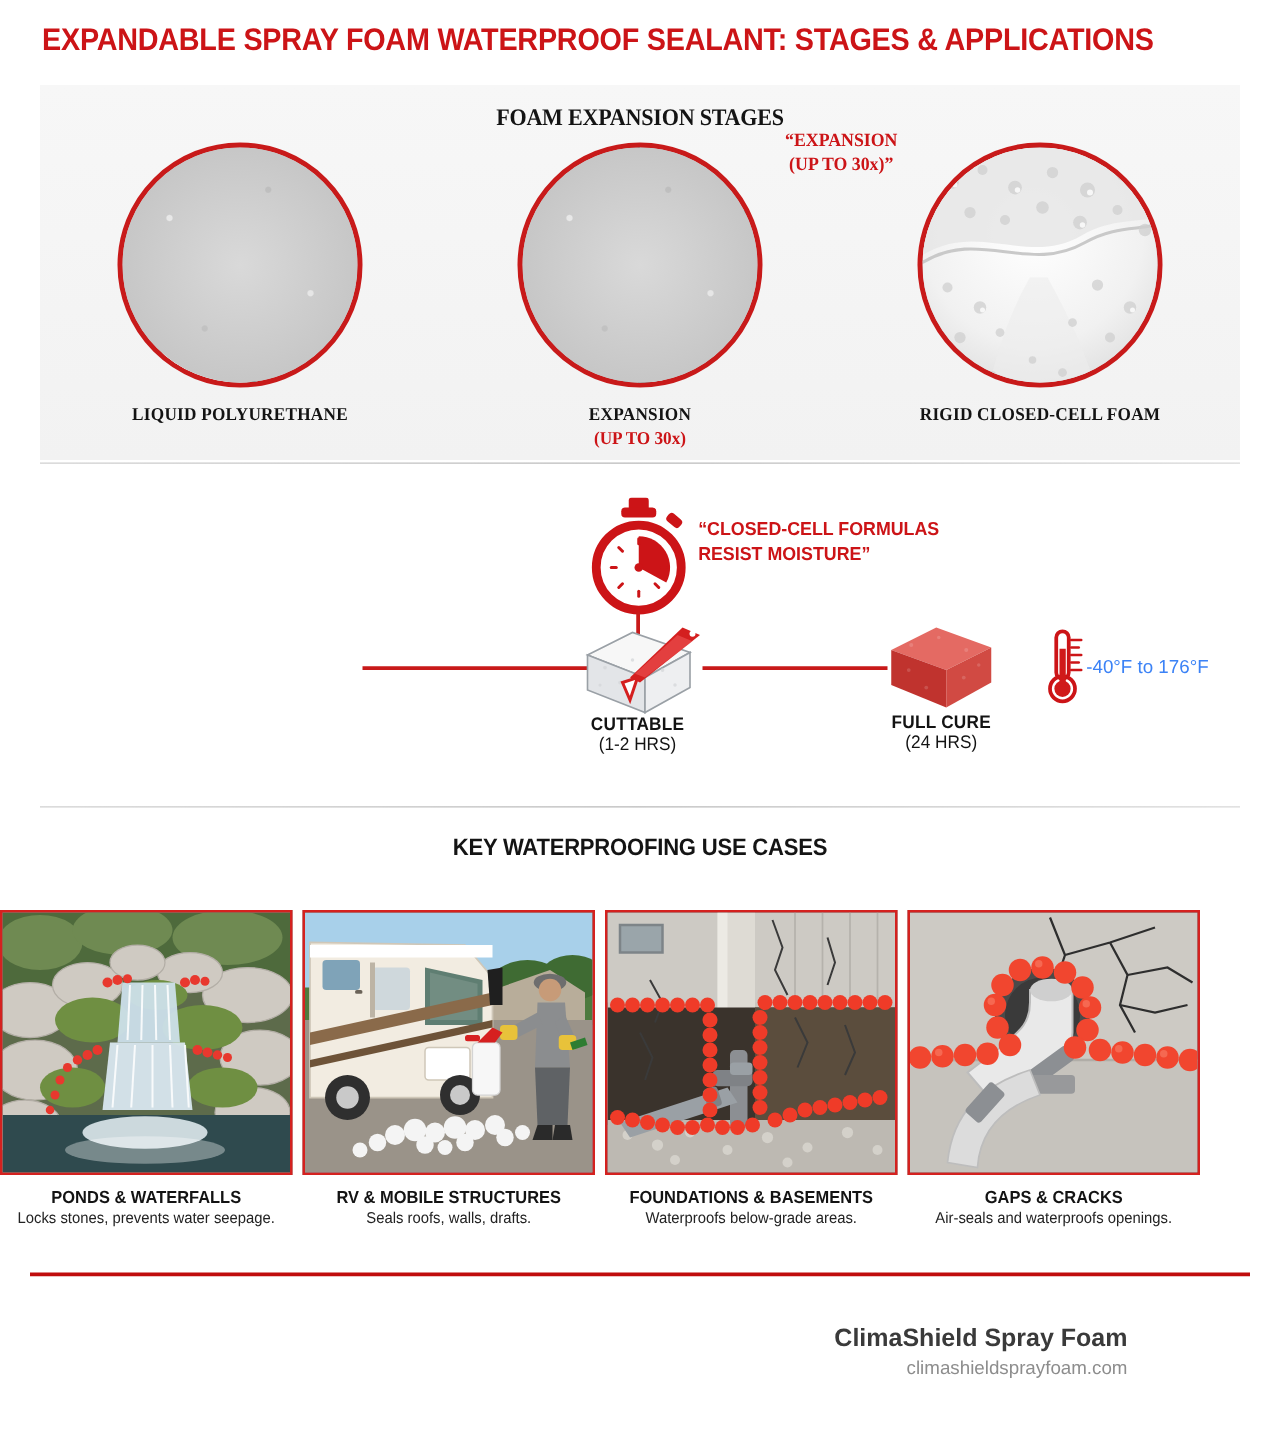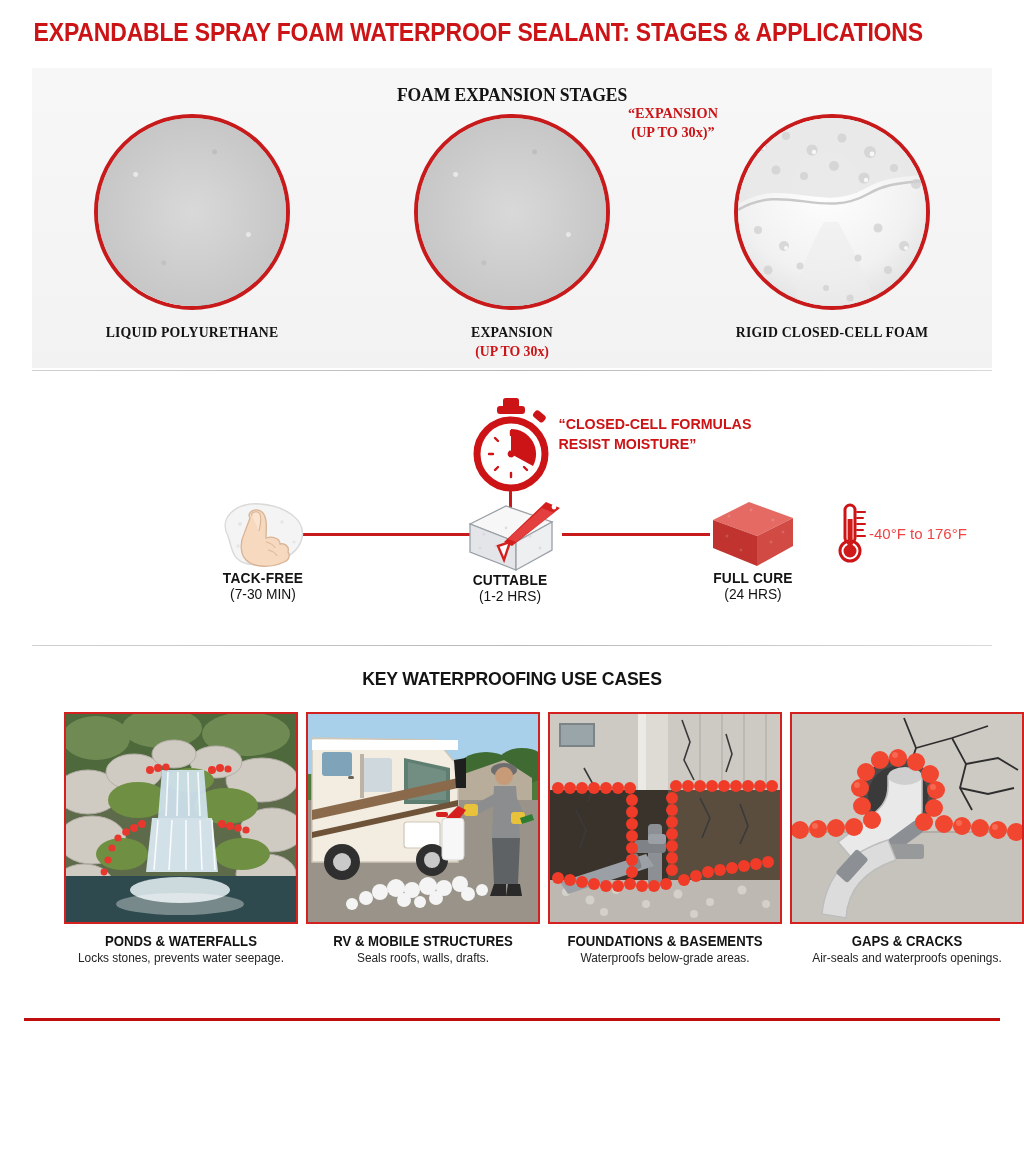--- a/index.html
+++ b/index.html
@@ -95,31 +95,31 @@
   .tl-node { position:absolute; text-align:center; width:210px; }
   .tl-label {
     font-size:14.5px; font-weight:bold; color:#131313;
     transform:scaleX(0.95); letter-spacing:.2px;
   }
   .tl-time { font-size:14.5px; color:#131313; transform:scaleX(0.95); }
   .temp-wrap {
     position:absolute; left:838px; top:122px;
     display:flex; align-items:center; gap:1px;
   }
-  .temp-text { font-size:15px; color:#ef4444; white-space:nowrap; }
+  .temp-text { font-size:15px; color:#3b82f6; white-space:nowrap; }
 
   
   .usecases { position:absolute; left:0; top:648px; width:1024px; }
   .uc-head {
     width:100%; text-align:center; font-size:19px; font-weight:bold;
     color:#141414; transform:scaleX(0.93); letter-spacing:-0.2px;
     padding-top:20px;
   }
   .uc-row {
-    display:flex; justify-content:flex-end; gap:8px; margin-top:22px;
+    display:flex; justify-content:flex-start; gap:8px; margin-top:38px;
   }
   .uc-card { width:234px; }
   .uc-photo {
     width:234px; height:212px;
     border:2px solid #d4211f; position:relative; overflow:hidden;
     background:#888;
   }
   .uc-title {
     margin-top:9px; text-align:center; font-size:14px; font-weight:bold;
     color:#131313; transform:scaleX(0.94); white-space:nowrap;
@@ -313,39 +313,20 @@
 
     <div class="cc-quote">
       <div>“CLOSED-CELL FORMULAS</div>
       <div>RESIST MOISTURE”</div>
     </div>
 
     <div class="tl-line" style="left:290px; width:186px;"></div>
     <div class="tl-line" style="left:562px; width:148px;"></div>
     <div class="tl-vline" style="left:509px; top:110px; height:46px;"></div>
 
-    <div class="tl-node" style="left:158px; top:118px;">
-      <svg width="106" height="72" viewBox="0 0 106 72" style="margin:0 auto;">
-        <path d="M18 38 C8 20 26 4 50 6 C76 8 96 22 92 40 C88 58 62 70 38 66 C22 63 22 50 18 38 Z" fill="#f4f4f4" stroke="#d9d9d9" stroke-width="1.4"></path>
-        <g fill="#e2e2e2" opacity=".8">
-          <circle cx="30" cy="26" r="2"></circle>
-            <circle cx="44" cy="18" r="1.6"></circle>
-            <circle cx="28" cy="48" r="1.8"></circle>
-          <circle cx="72" cy="24" r="1.8"></circle>
-            <circle cx="84" cy="44" r="1.6"></circle>
-            <circle cx="56" cy="60" r="1.6"></circle>
-        </g>
-        <path d="M40 20 C36 14 46 9 52 14 C58 19 56 32 56 40 C62 38 70 40 70 46 C74 45 80 48 78 54 C80 56 80 62 74 64 C62 70 44 70 36 62 C30 56 30 44 34 36 Z" fill="#f6d9bf" stroke="#d8b497" stroke-width="1.3"></path>
-        <path d="M42 18 C40 14 48 12 50 16 C52 22 50 28 49 33" fill="#fae4cf" stroke="#d8b497" stroke-width="1.1"></path>
-        <path d="M56 44 C60 45 64 47 65 50" stroke="#d8b497" stroke-width="1" fill="none"></path>
-        <path d="M58 52 C62 53 66 55 67 58" stroke="#d8b497" stroke-width="1" fill="none"></path>
-      </svg>
-      <div class="tl-label">TACK-FREE</div>
-      <div class="tl-time">(7-30 MIN)</div>
-    </div>
 
     <div class="tl-node" style="left:405px; top:116px;">
       <svg width="120" height="76" viewBox="0 0 120 76" style="margin:0 auto;">
         <path d="M20 28 L56 10 L102 26 L66 46 Z" fill="#f7f7f7" stroke="#9aa0a6" stroke-width="1.3"></path>
         <path d="M20 28 L20 56 L66 74 L66 46 Z" fill="#e3e5e8" stroke="#9aa0a6" stroke-width="1.3"></path>
         <path d="M66 46 L102 26 L102 54 L66 74 Z" fill="#eeeff1" stroke="#9aa0a6" stroke-width="1.3"></path>
         <g fill="#d5d7da" opacity=".75">
           <circle cx="34" cy="38" r="1.5"></circle>
             <circle cx="46" cy="50" r="1.5"></circle>
             <circle cx="56" cy="32" r="1.4"></circle>
@@ -721,14 +702,18 @@
           </svg>
         </div>
         <div class="uc-title">GAPS &amp; CRACKS</div>
         <div class="uc-desc">Air-seals and waterproofs openings.</div>
       </div>
 
     </div>
   </div>
 
   <div class="footer-rule"></div>
+  <div class="footer">
+    <div class="brand">ClimaShield Spray Foam</div>
+    <div class="site">climashieldsprayfoam.com</div>
+  </div>
 
 </div>
 
 </body></html>

